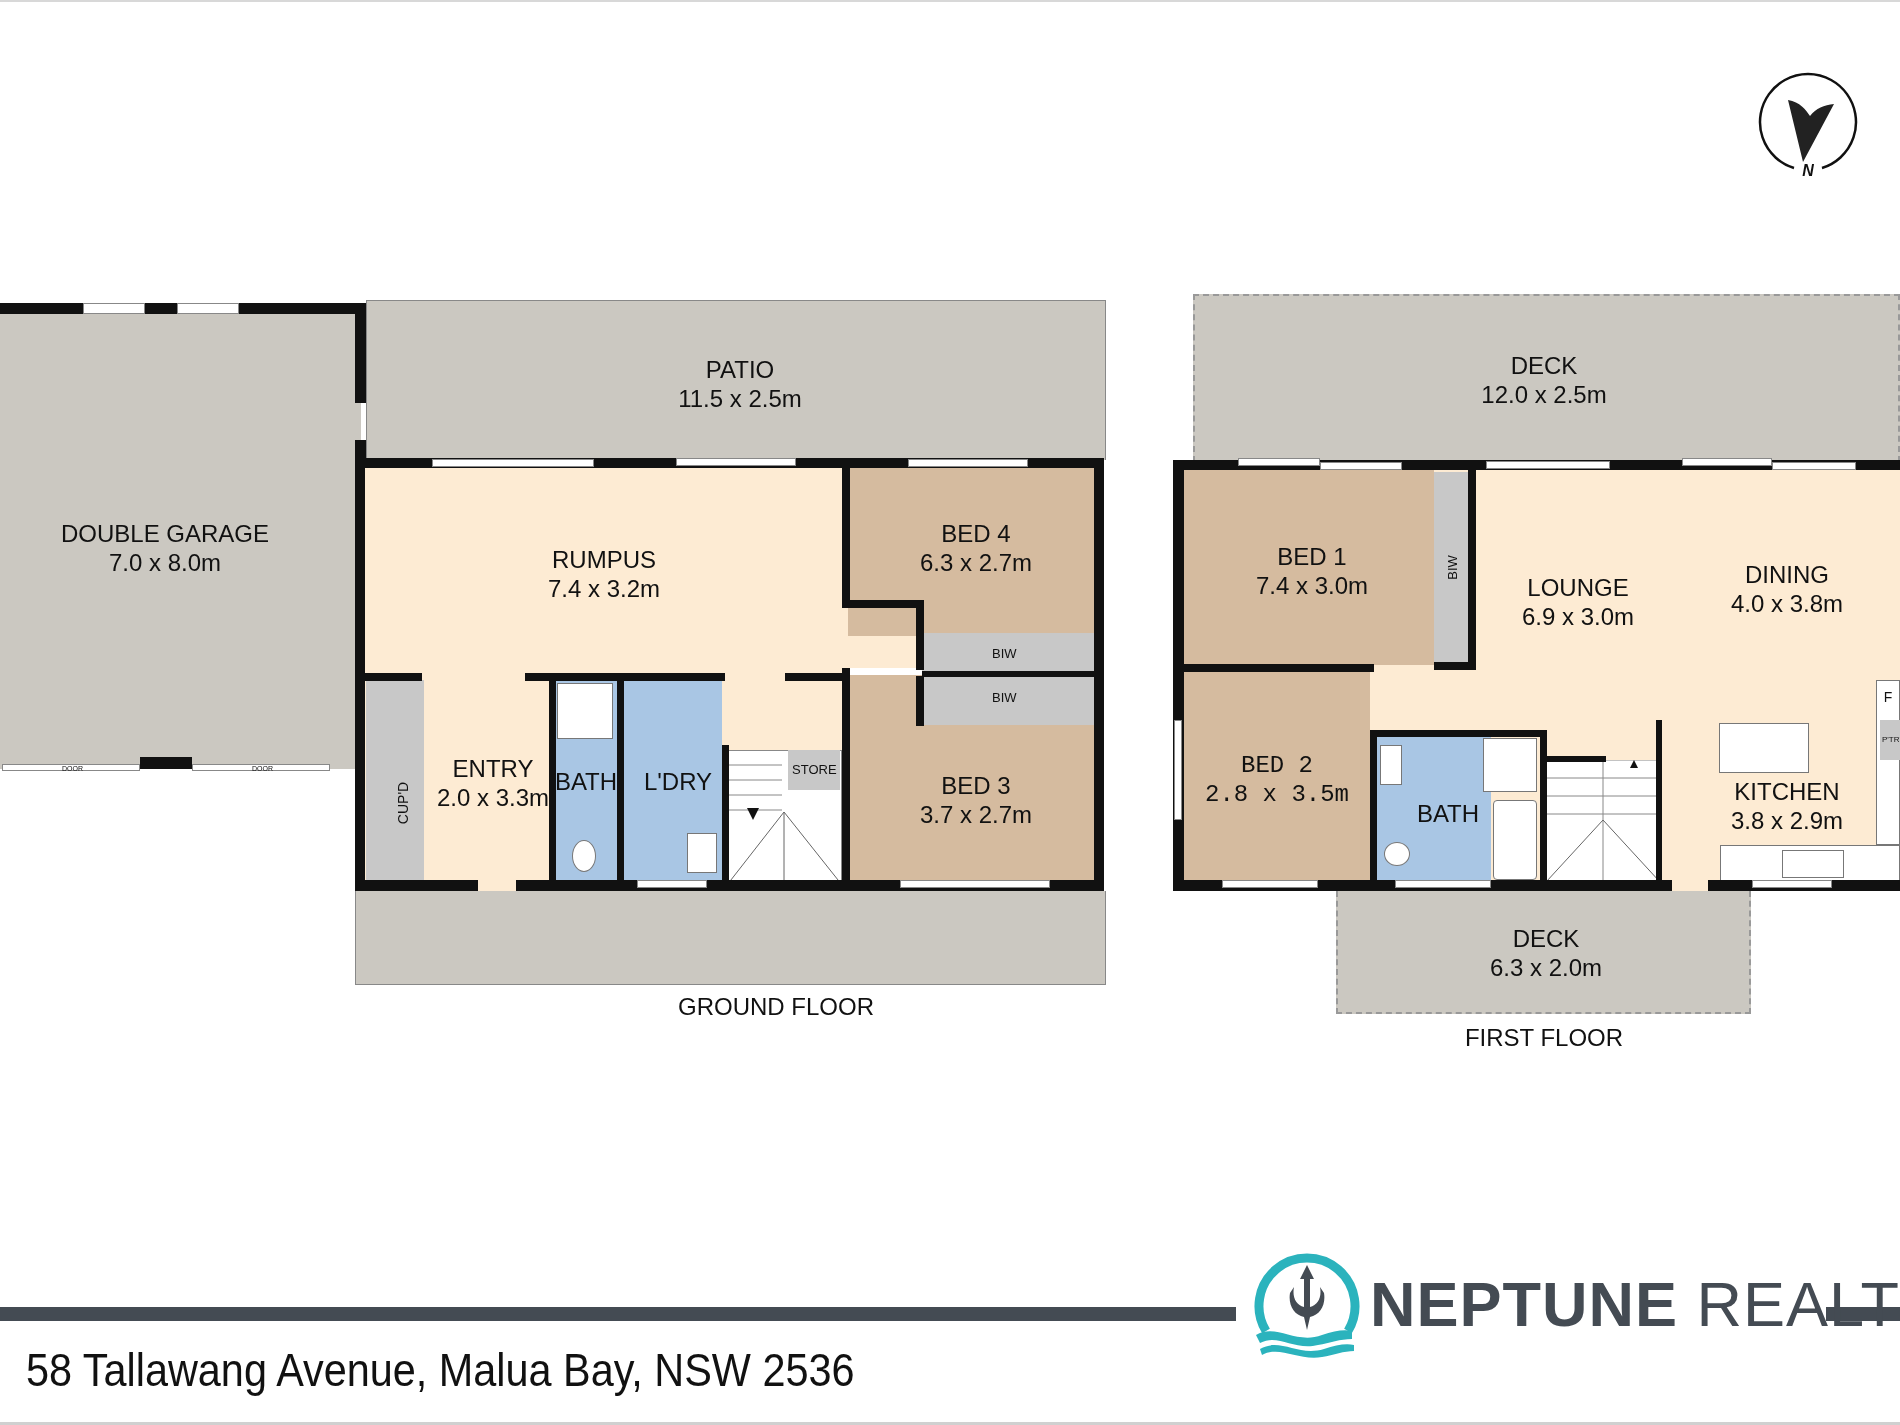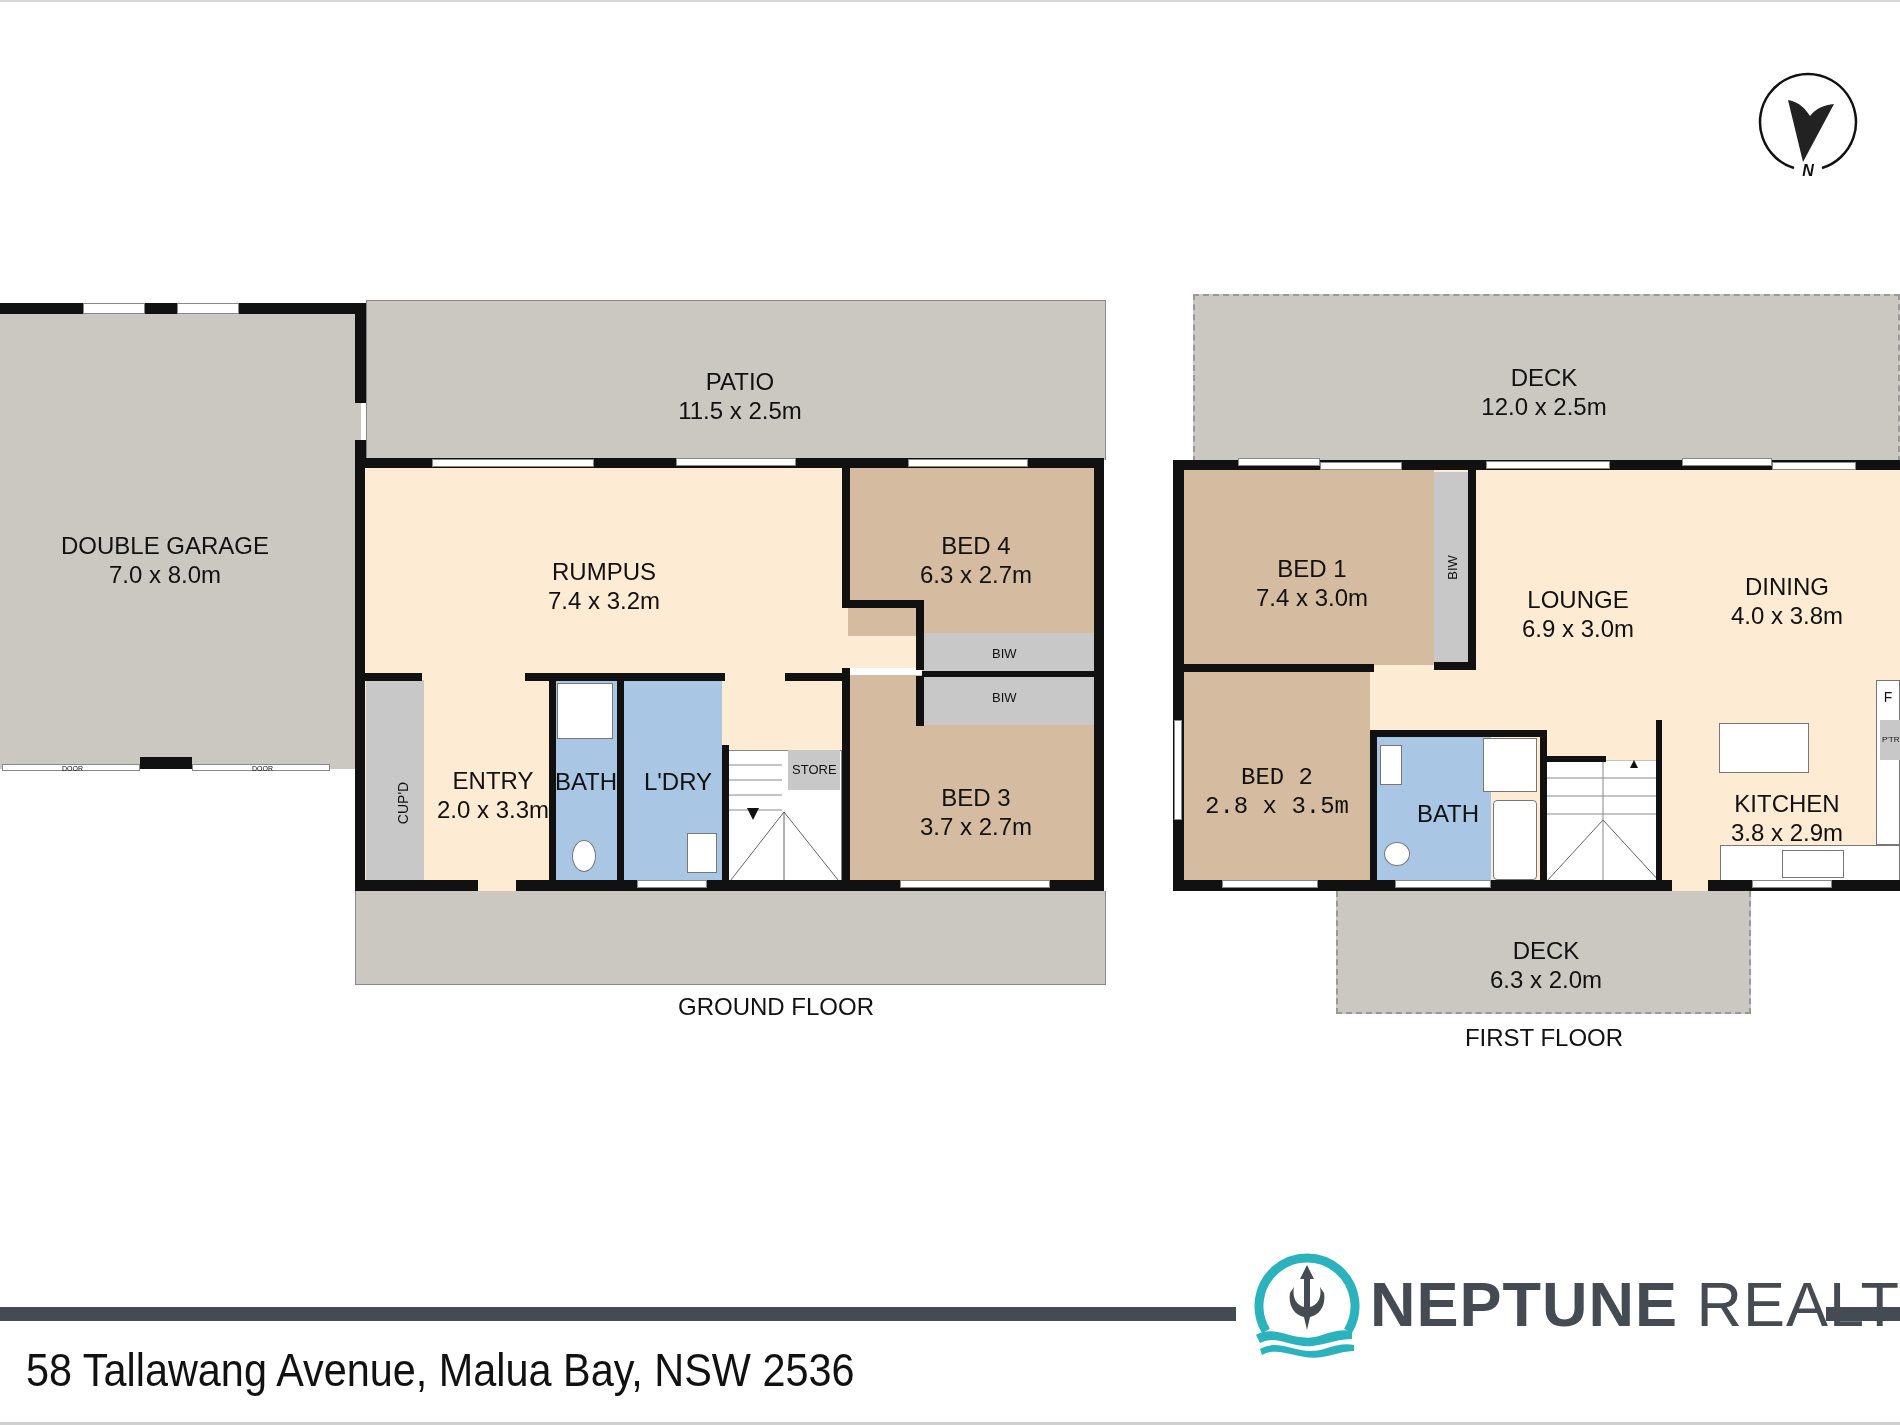--- a/index.html
+++ b/index.html
@@ -1,20 +1,20 @@
 <!DOCTYPE html>
 <html><head>
 <meta charset="utf-8">
 <style>
   html,body{margin:0;padding:0;background:#ffffff;}
   body{width:1900px;height:1425px;position:relative;overflow:hidden;font-family:"Liberation Sans",sans-serif;color:#111;}
   .abs{position:absolute;}
   .room{position:absolute;box-sizing:border-box;}
   .lbl{position:absolute;text-align:center;line-height:1.2;font-size:24px;color:#111;transform:translateX(-50%);white-space:nowrap;}
-  .lbl .n{display:block;margin-top:12px;}
+  .lbl .n{display:block;}
   .lbl .d{display:block;}
   .small{font-size:13px;}
   .wall{position:absolute;background:#111;}
   .win{position:absolute;background:#fff;border:1px solid #888;box-sizing:border-box;}
   .floor-label{position:absolute;font-size:24px;transform:translateX(-50%);white-space:nowrap;}
   .grey{background:#cbc8c1;}
   .cream{background:#fdebd3;}
   .tan{background:#d5bb9f;}
   .blue{background:#a9c6e4;}
   .biw{background:#c8c8c8;}

